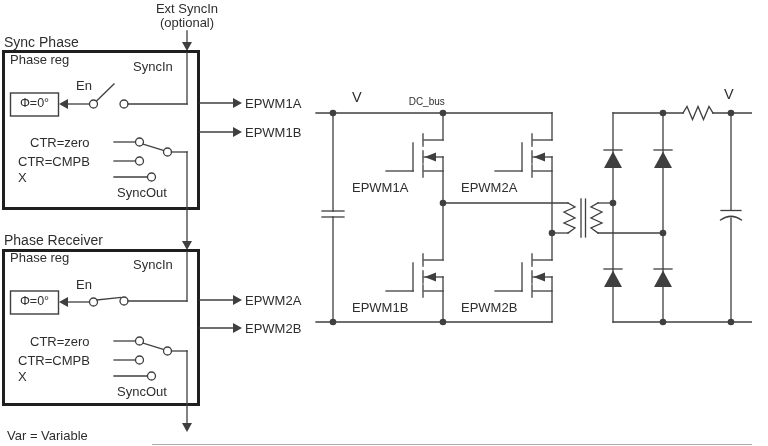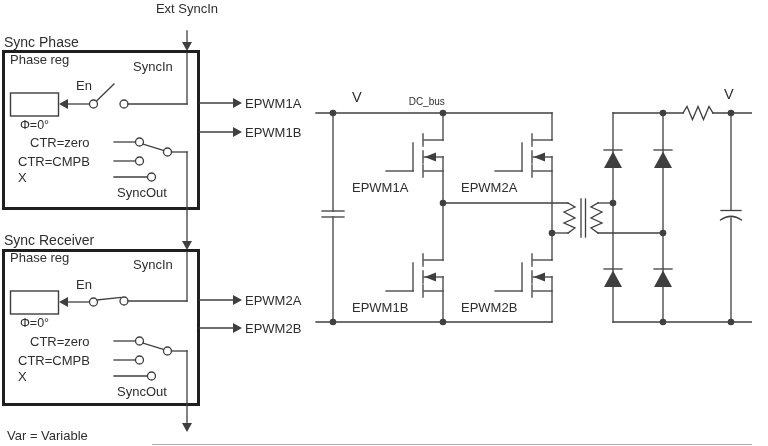--- a/index.html
+++ b/index.html
@@ -18,21 +18,21 @@
   .w{stroke:var(--line);stroke-width:1.3;fill:none;stroke-linecap:square;}
   .dot{fill:var(--line);stroke:none;}
   .arrow{fill:var(--line);stroke:none;}
   .open-circ{fill:#fff;stroke:var(--line);stroke-width:1.3;}
   .blockrect{fill:none;stroke:var(--border);stroke-width:3;}
   .phibox{fill:#fff;stroke:var(--line);stroke-width:1.4;}
   .rule{stroke:#adadad;stroke-width:1;}
   
   .lbl{position:absolute;white-space:nowrap;font-size:13px;line-height:15px;color:var(--text);}
   .lbl-lg{font-size:14px;line-height:16px;}
-  .lbl-sm{font-size:12.5px;line-height:14px;margin-top:22px;}
+  .lbl-sm{font-size:12.5px;line-height:14px;}
   .r{}
   .c{text-align:center;}
   sub.sb{font-size:10px;vertical-align:-3px;letter-spacing:0;padding-left:47px;}
   .vbase{font-size:14.5px;}
 </style>
 </head>
 <body>
 
 <div class="stage">
 
@@ -245,34 +245,35 @@
 
     <g>
       <circle class="open-circ" cx="757" cy="113" r="4"></circle>
       <circle class="open-circ" cx="757" cy="322" r="4"></circle>
     </g>
 
     <line class="rule" x1="152" y1="444.5" x2="768" y2="444.5"></line>
   </svg>
 
   <span class="lbl c" style="left:137px;top:1px;width:100px;">Ext SyncIn</span>
+  <span class="lbl c" style="left:137px;top:15px;width:100px;">(optional)</span>
 
   <span class="lbl lbl-lg" style="left:4px;top:34px;">Sync Phase</span>
   <span class="lbl" style="left:10px;top:52px;">Phase reg</span>
   <span class="lbl" style="left:133px;top:59px;">SyncIn</span>
   <span class="lbl" style="left:76px;top:78px;">En</span>
   <span class="lbl lbl-sm c" style="left:10px;top:96px;width:49px;">Φ=0°</span>
   <span class="lbl r" style="left:30px;top:135px;width:81px;">CTR=zero</span>
   <span class="lbl r" style="left:18px;top:154px;width:93px;">CTR=CMPB</span>
   <span class="lbl r" style="left:18px;top:170px;width:89px;">X</span>
   <span class="lbl" style="left:117px;top:185px;">SyncOut</span>
   <span class="lbl" style="left:245px;top:96px;">EPWM1A</span>
   <span class="lbl" style="left:245px;top:125px;">EPWM1B</span>
 
-  <span class="lbl lbl-lg" style="left:4px;top:232px;">Sync Receiver</span>
+  <span class="lbl lbl-lg" style="left:4px;top:232px;">Phase Receiver</span>
   <span class="lbl" style="left:10px;top:250px;">Phase reg</span>
   <span class="lbl" style="left:133px;top:257px;">SyncIn</span>
   <span class="lbl" style="left:76px;top:277px;">En</span>
   <span class="lbl lbl-sm c" style="left:10px;top:294px;width:49px;">Φ=0°</span>
   <span class="lbl r" style="left:30px;top:334px;width:81px;">CTR=zero</span>
   <span class="lbl r" style="left:18px;top:353px;width:93px;">CTR=CMPB</span>
   <span class="lbl r" style="left:18px;top:369px;width:89px;">X</span>
   <span class="lbl" style="left:117px;top:384px;">SyncOut</span>
   <span class="lbl" style="left:245px;top:293px;">EPWM2A</span>
   <span class="lbl" style="left:245px;top:321px;">EPWM2B</span>

